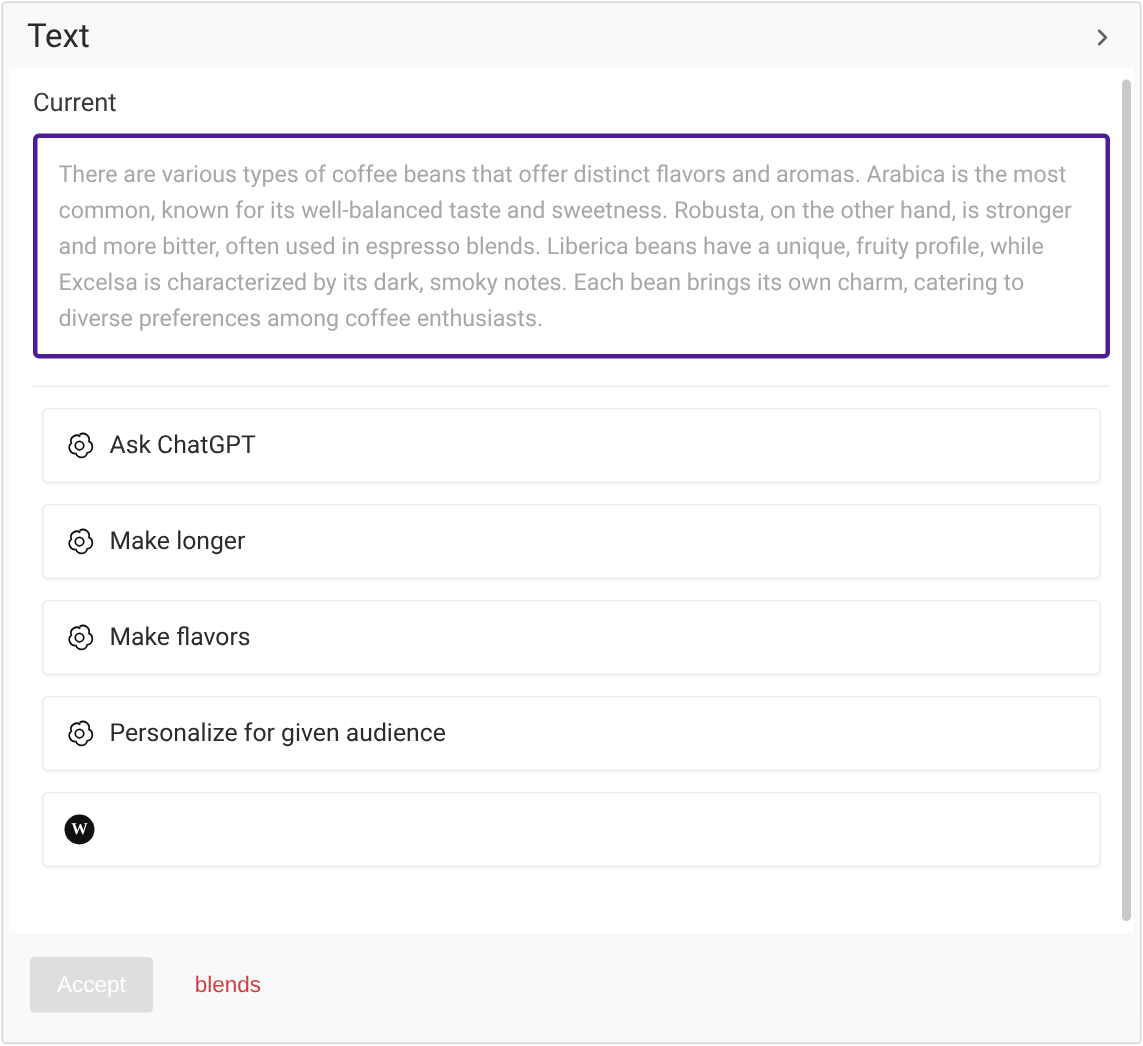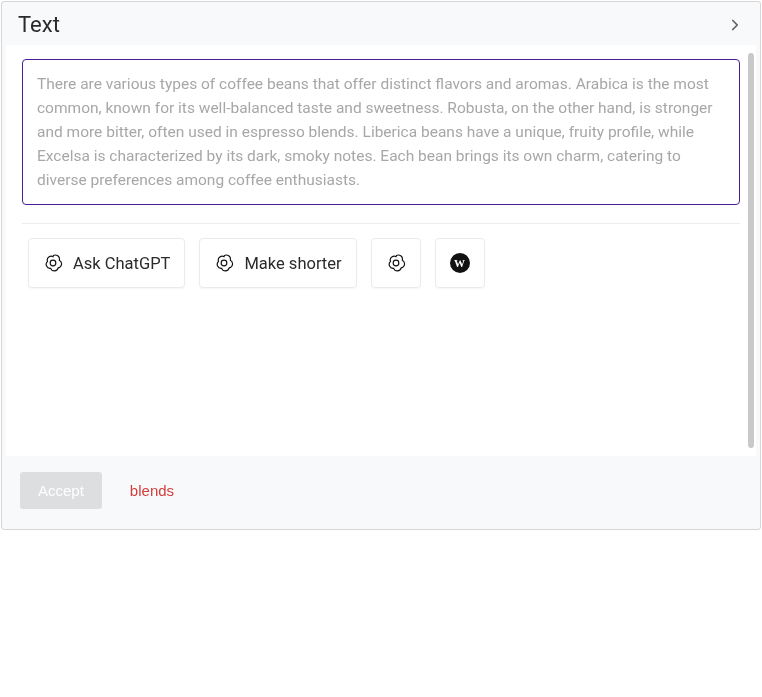--- a/index.html
+++ b/index.html
@@ -9,21 +9,21 @@
     }
     body {
       font-family: -apple-system, BlinkMacSystemFont, 'Segoe UI', Roboto, Helvetica, Arial, sans-serif;
       background: #ffffff;
       width: 762px;
       height: 697px;
       overflow: hidden;
     }
     .panel {
       width: 760px;
-      height: 529px;
+      height: 695px;
       margin: 1px;
       border: 1px solid #d6d6d6;
       border-radius: 3px;
       background: #f8f9fa;
       display: flex;
       flex-direction: column;
     }
     .header {
       display: flex;
       justify-content: space-between;
@@ -61,37 +61,37 @@
       background: #c9c9c9;
       border-radius: 3px;
     }
     .section-label {
       font-size: 17px;
       color: #3a3a3a;
       margin-bottom: 10px;
       font-weight: 400;
     }
     .text-box {
-      border: 1px solid #4c1d95;
+      border: 3px solid #4c1d95;
       border-radius: 4px;
       padding: 12px 14px;
       color: #a7a7a7;
       font-size: 15.5px;
       line-height: 1.55;
       background: #ffffff;
     }
     .divider {
       height: 1px;
       background: #ececec;
       margin-top: 18px;
       margin-bottom: 14px;
     }
     .actions-list {
       display: flex;
-      flex-direction: row;
+      flex-direction: column;
       gap: 14px;
       padding: 0 6px;
     }
     .action-item {
       display: flex;
       align-items: center;
       gap: 10px;
       background: #ffffff;
       border: 1px solid #ebebeb;
       border-radius: 4px;
@@ -153,53 +153,64 @@
     <div class="header-title">Text</div>
     <div class="chevron">
       <svg width="18" height="18" viewBox="0 0 24 24" fill="none" stroke="currentColor" stroke-width="2.2" stroke-linecap="round" stroke-linejoin="round">
         <polyline points="9 18 15 12 9 6"></polyline>
       </svg>
     </div>
   </div>
 
   <div class="content-wrapper">
     <div class="content">
+      <div class="section-label">Current</div>
       <div class="text-box">There are various types of coffee beans that offer distinct flavors and aromas. Arabica is the most common, known for its well-balanced taste and sweetness. Robusta, on the other hand, is stronger and more bitter, often used in espresso blends. Liberica beans have a unique, fruity profile, while Excelsa is characterized by its dark, smoky notes. Each bean brings its own charm, catering to diverse preferences among coffee enthusiasts.</div>
 
       <div class="divider"></div>
 
       <div class="actions-list">
         <div class="action-item">
           <span class="openai-icon">
             <svg viewBox="0 0 24 24" width="20" height="20" fill="none" stroke="#111" stroke-width="1.4">
               <path d="M12 3.2c1.8-1 4-1 5.7.2 1.7 1.2 2.4 3.3 1.9 5.3 1.8 1 2.9 3 2.6 5.1-.3 2.1-1.9 3.7-4 4.1-.5 2-2.2 3.5-4.3 3.6-2.1.1-4-1.2-4.7-3.1-2 .3-4-.8-4.9-2.7-.9-1.9-.4-4.2 1.2-5.6-.8-1.9-.2-4.1 1.5-5.3 1.7-1.2 4-1.2 5.7 0"></path>
               <circle cx="12" cy="12" r="3.4"></circle>
             </svg>
           </span>
           <span class="action-label">Ask ChatGPT</span>
         </div>
 
-
-        <div class="action-item">
-          <span class="openai-icon">
-            <svg viewBox="0 0 24 24" width="20" height="20" fill="none" stroke="#111" stroke-width="1.4">
-              <path d="M12 3.2c1.8-1 4-1 5.7.2 1.7 1.2 2.4 3.3 1.9 5.3 1.8 1 2.9 3 2.6 5.1-.3 2.1-1.9 3.7-4 4.1-.5 2-2.2 3.5-4.3 3.6-2.1.1-4-1.2-4.7-3.1-2 .3-4-.8-4.9-2.7-.9-1.9-.4-4.2 1.2-5.6-.8-1.9-.2-4.1 1.5-5.3 1.7-1.2 4-1.2 5.7 0"></path>
-              <circle cx="12" cy="12" r="3.4"></circle>
-            </svg>
-          </span>
-          <span class="action-label">Make shorter</span>
-        </div>
-
-        <div class="action-item">
-          <span class="openai-icon">
-            <svg viewBox="0 0 24 24" width="20" height="20" fill="none" stroke="#111" stroke-width="1.4">
-              <path d="M12 3.2c1.8-1 4-1 5.7.2 1.7 1.2 2.4 3.3 1.9 5.3 1.8 1 2.9 3 2.6 5.1-.3 2.1-1.9 3.7-4 4.1-.5 2-2.2 3.5-4.3 3.6-2.1.1-4-1.2-4.7-3.1-2 .3-4-.8-4.9-2.7-.9-1.9-.4-4.2 1.2-5.6-.8-1.9-.2-4.1 1.5-5.3 1.7-1.2 4-1.2 5.7 0"></path>
-              <circle cx="12" cy="12" r="3.4"></circle>
-            </svg>
-          </span>
+        <div class="action-item">
+          <span class="openai-icon">
+            <svg viewBox="0 0 24 24" width="20" height="20" fill="none" stroke="#111" stroke-width="1.4">
+              <path d="M12 3.2c1.8-1 4-1 5.7.2 1.7 1.2 2.4 3.3 1.9 5.3 1.8 1 2.9 3 2.6 5.1-.3 2.1-1.9 3.7-4 4.1-.5 2-2.2 3.5-4.3 3.6-2.1.1-4-1.2-4.7-3.1-2 .3-4-.8-4.9-2.7-.9-1.9-.4-4.2 1.2-5.6-.8-1.9-.2-4.1 1.5-5.3 1.7-1.2 4-1.2 5.7 0"></path>
+              <circle cx="12" cy="12" r="3.4"></circle>
+            </svg>
+          </span>
+          <span class="action-label">Make longer</span>
+        </div>
+
+        <div class="action-item">
+          <span class="openai-icon">
+            <svg viewBox="0 0 24 24" width="20" height="20" fill="none" stroke="#111" stroke-width="1.4">
+              <path d="M12 3.2c1.8-1 4-1 5.7.2 1.7 1.2 2.4 3.3 1.9 5.3 1.8 1 2.9 3 2.6 5.1-.3 2.1-1.9 3.7-4 4.1-.5 2-2.2 3.5-4.3 3.6-2.1.1-4-1.2-4.7-3.1-2 .3-4-.8-4.9-2.7-.9-1.9-.4-4.2 1.2-5.6-.8-1.9-.2-4.1 1.5-5.3 1.7-1.2 4-1.2 5.7 0"></path>
+              <circle cx="12" cy="12" r="3.4"></circle>
+            </svg>
+          </span>
+          <span class="action-label">Make flavors</span>
+        </div>
+
+        <div class="action-item">
+          <span class="openai-icon">
+            <svg viewBox="0 0 24 24" width="20" height="20" fill="none" stroke="#111" stroke-width="1.4">
+              <path d="M12 3.2c1.8-1 4-1 5.7.2 1.7 1.2 2.4 3.3 1.9 5.3 1.8 1 2.9 3 2.6 5.1-.3 2.1-1.9 3.7-4 4.1-.5 2-2.2 3.5-4.3 3.6-2.1.1-4-1.2-4.7-3.1-2 .3-4-.8-4.9-2.7-.9-1.9-.4-4.2 1.2-5.6-.8-1.9-.2-4.1 1.5-5.3 1.7-1.2 4-1.2 5.7 0"></path>
+              <circle cx="12" cy="12" r="3.4"></circle>
+            </svg>
+          </span>
+          <span class="action-label">Personalize for given audience</span>
         </div>
 
         <div class="action-item">
           <span class="solid-icon">W</span>
         </div>
       </div>
     </div>
     <div class="custom-scrollbar"></div>
   </div>
 

